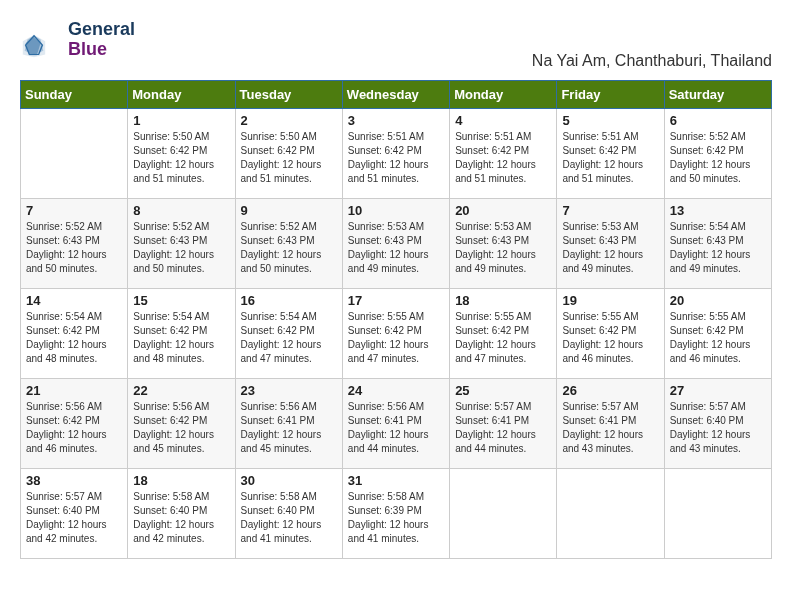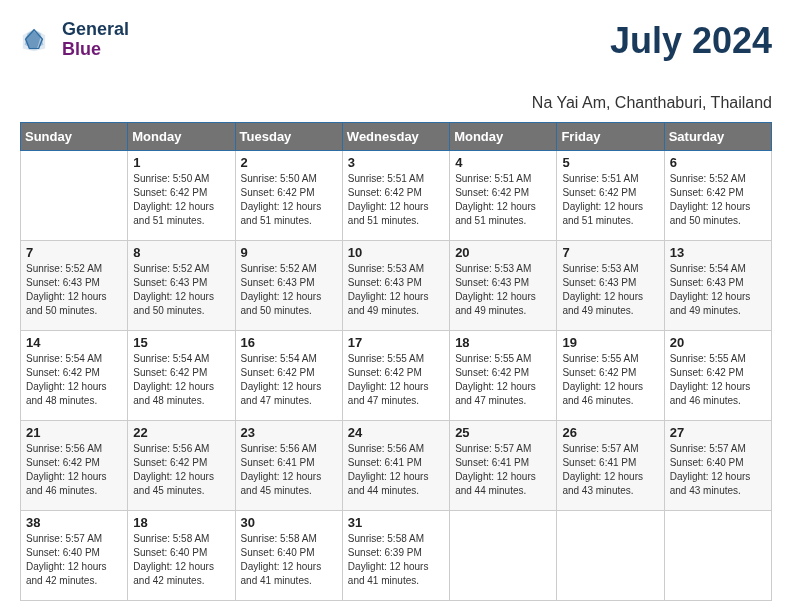--- a/index.html
+++ b/index.html
@@ -11,22 +11,22 @@
       padding: 20px;
     }
     .header {
       display: flex;
       justify-content: space-between;
       align-items: flex-start;
       margin-bottom: 10px;
     }
     .logo {
       display: flex;
-      align-items: center;
-      gap: 14px;
+      align-items: flex-end;
+      gap: 20px;
     }
     .logo-text {
       font-size: 18px;
       font-weight: bold;
       color: #1a3a5c;
       line-height: 1.1;
     }
     .logo-text span {
       color: #701a75;
     }
@@ -46,21 +46,21 @@
       font-size: 16px;
       color: #333;
       margin-top: 32px;
     }
     table {
       width: 100%;
       border-collapse: collapse;
       font-size: 11px;
     }
     thead th {
-      background-color: #737373;
+      background-color: #4d7c0f;
       color: #fff;
       padding: 6px 4px;
       text-align: left;
       font-size: 13px;
       font-weight: bold;
       border: 1px solid #2e6da4;
     }
     td {
       border: 1px solid #ccc;
       vertical-align: top;
@@ -102,21 +102,20 @@
       <path d="M14,5 L22,12 L18,25 L10,25 L6,12 Z" fill="#2e6da4" opacity="0.5"></path>
       <path d="M15,4 L24,14 L20,24 L10,24 L6,14 Z" fill="none" stroke="#2e6da4" stroke-width="1.5"></path>
     </svg>
     <div>
       <div class="logo-text">
         General<br><span>Blue</span>
       </div>
     </div>
   </div>
   <div class="title-block">
-    <div class="month-title">July 2024</div>
     <div class="location-title">Na Yai Am, Chanthaburi, Thailand</div>
   </div>
 </div>
 
 <table>
   <thead>
     <tr>
     <th>Sunday</th>
         <th>Monday</th>
         <th>Tuesday</th>

